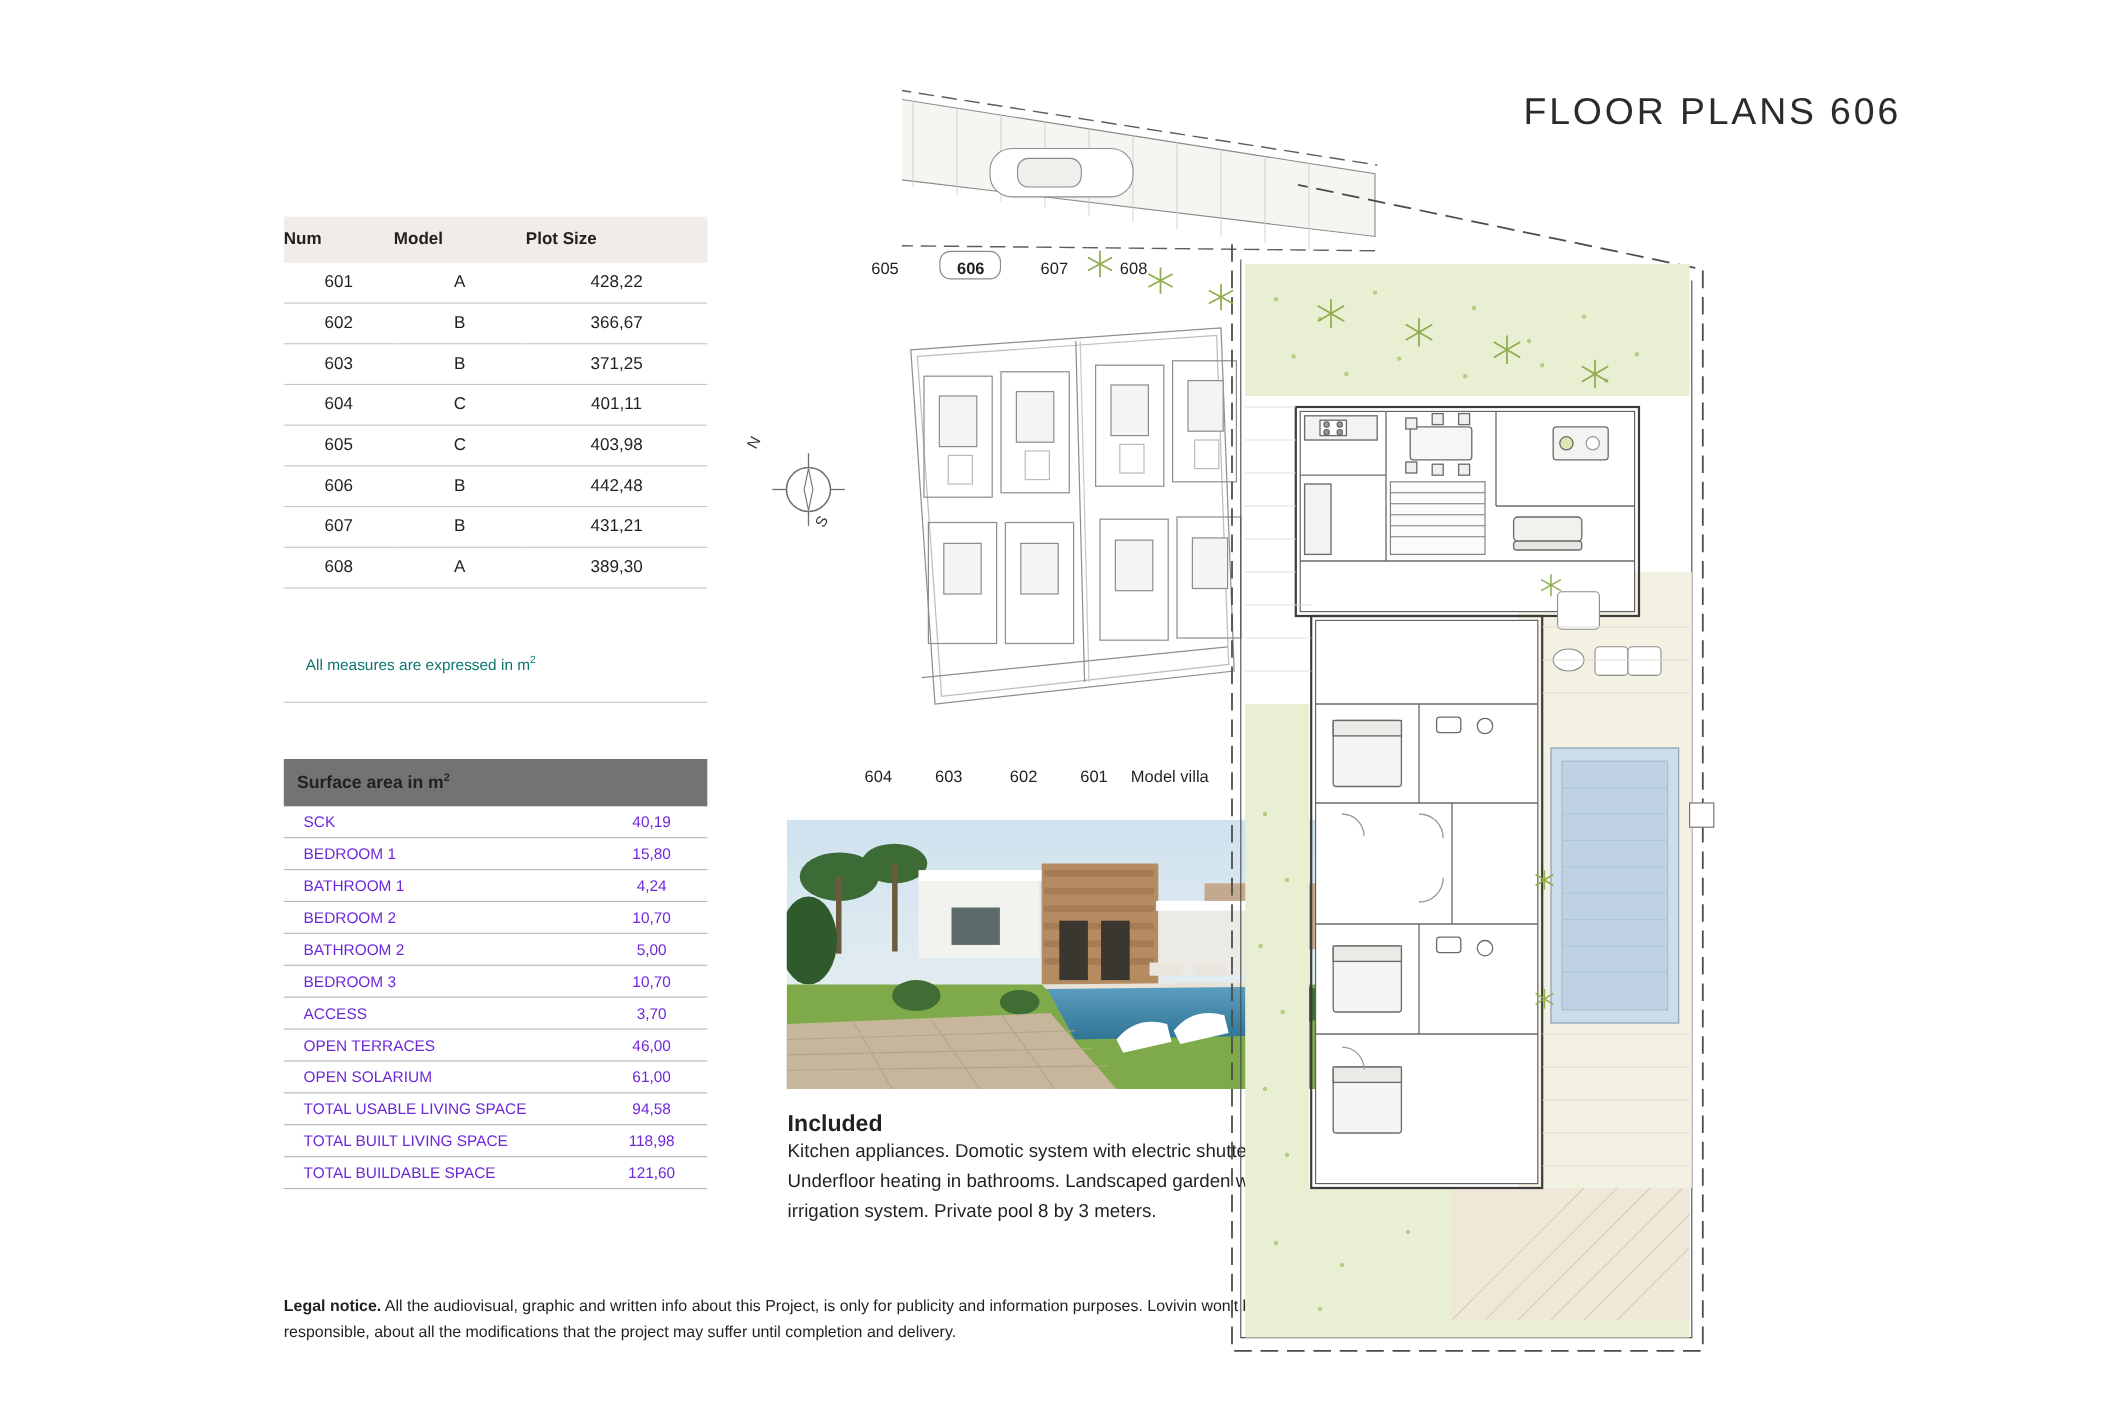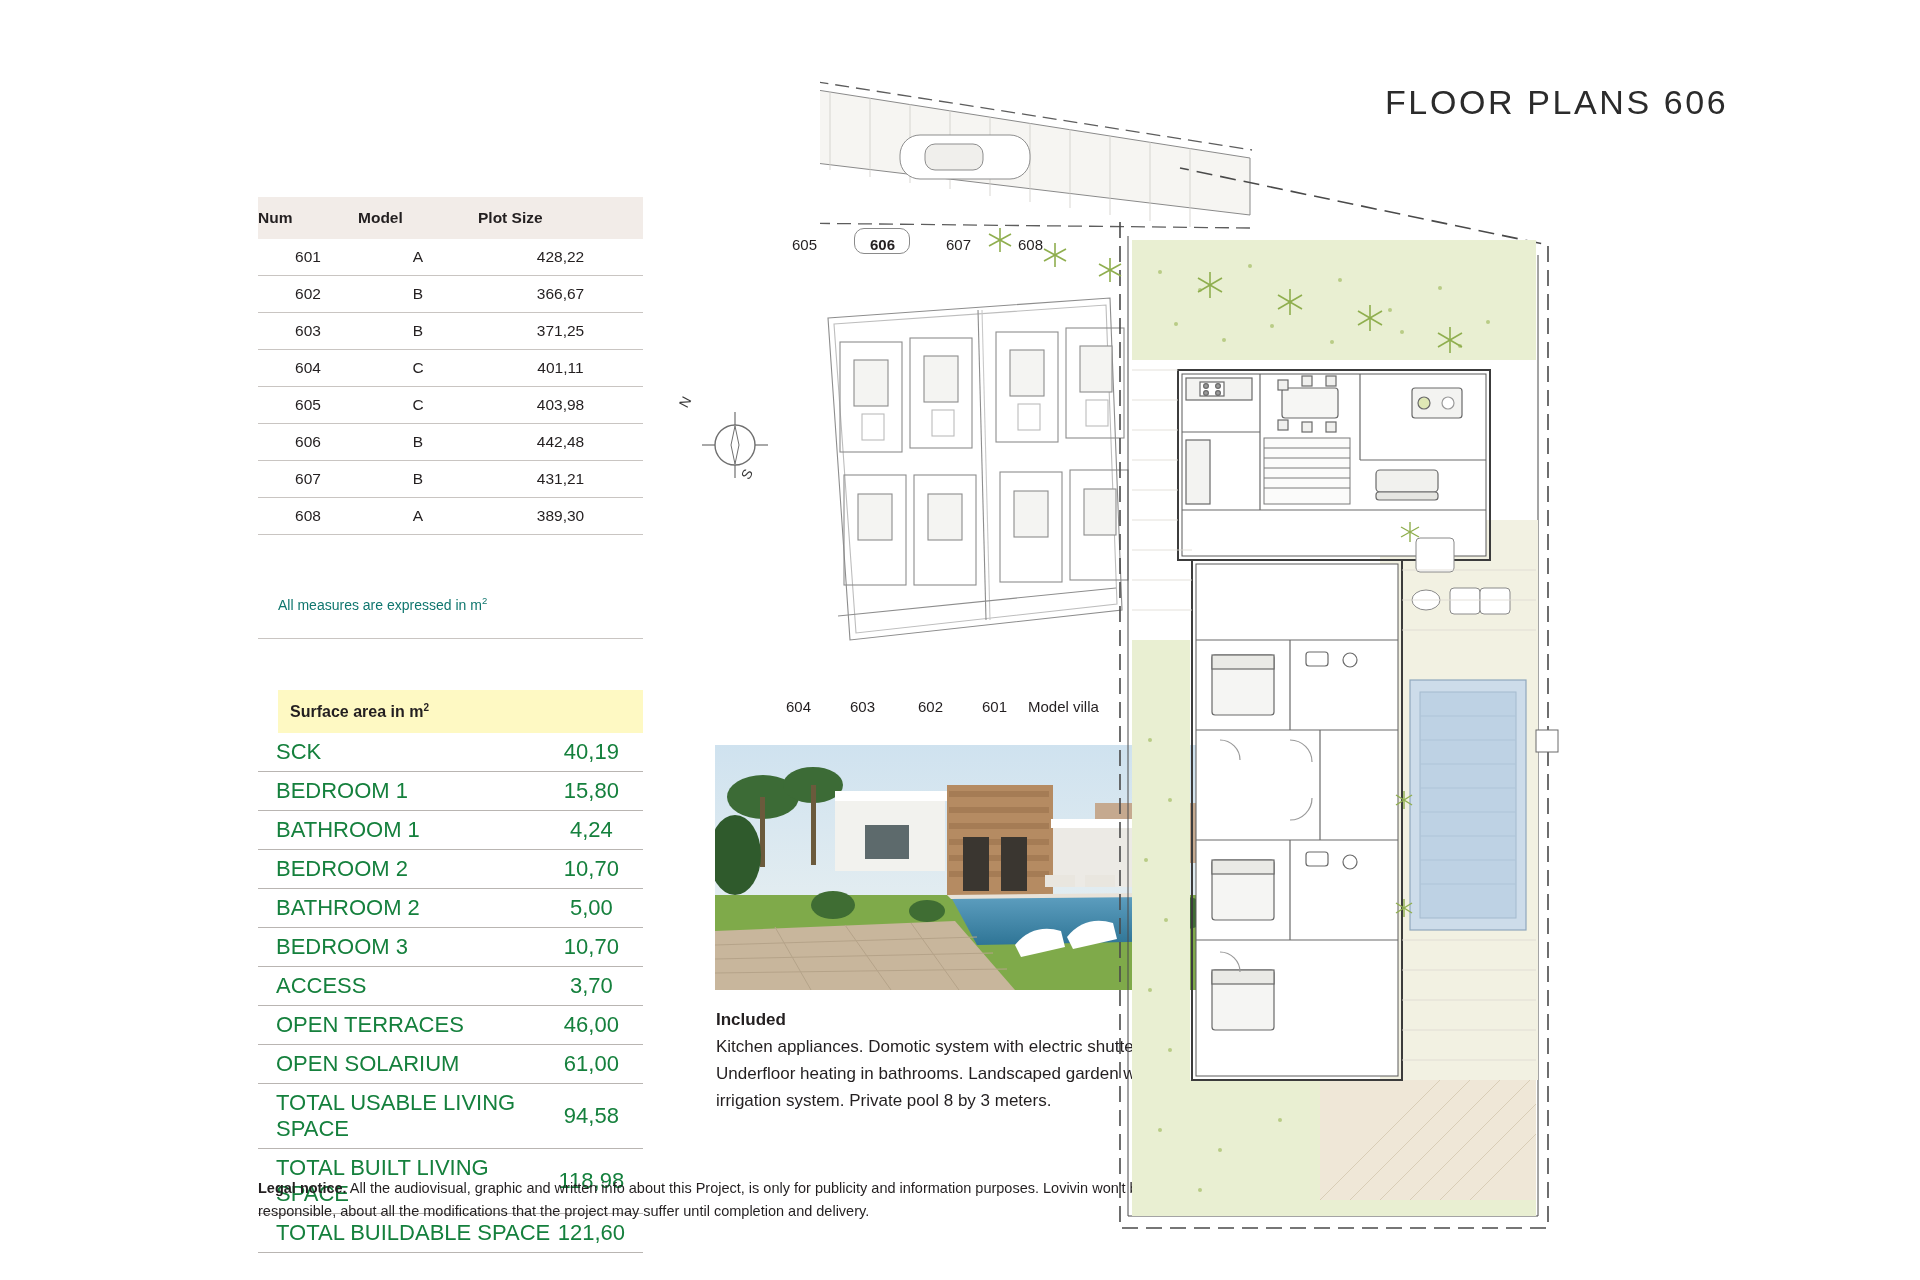--- a/index.html
+++ b/index.html
@@ -74,38 +74,37 @@
   }
 
   
   .surface-wrap {
     position: absolute;
     left: 258px;
     top: 690px;
     width: 385px;
   }
   .surface-head {
-    background: #fef9c3;
+    background: #737373;
     font-weight: bold;
     font-size: 16px;
     padding: 12px 0 12px 12px;
     color: #231f20;
-    margin-left: 20px;
   }
   .surface-head sup { font-size: 10px; }
   .surface-table {
     width: 385px;
     border-collapse: collapse;
     font-size: 16px;
   }
   .surface-table td {
     border-bottom: 1px solid #b9b5b2;
     padding: 6px 0 6px 0;
-    color: #15803d;
-    font-size: 22px;
+    color: #6d28d9;
+    font-size: 14px;
   }
   .surface-table td.label { padding-left: 18px; text-align: left; }
   .surface-table td.value { padding-right: 18px; text-align: center; }
 
   
   .compass {
     position: absolute;
     left: 690px;
     top: 400px;
     width: 90px;
@@ -147,21 +146,21 @@
     width: 490px;
     height: 245px;
     overflow: hidden;
   }
 
   
   .included-title {
     position: absolute;
     left: 716px;
     top: 1010px;
-    font-size: 17px;
+    font-size: 21px;
     font-weight: bold;
   }
   .included-body {
     position: absolute;
     left: 716px;
     top: 1033px;
     width: 470px;
     font-size: 17px;
     line-height: 27px;
     color: #231f20;

